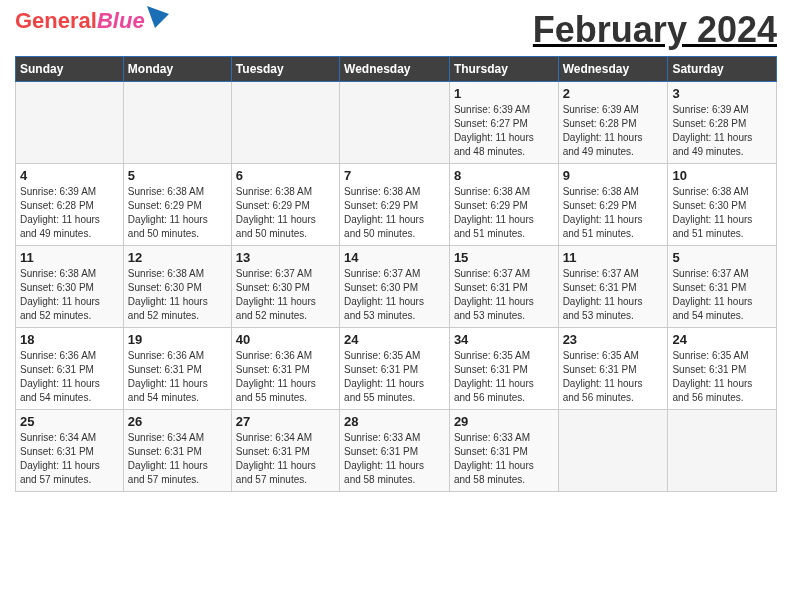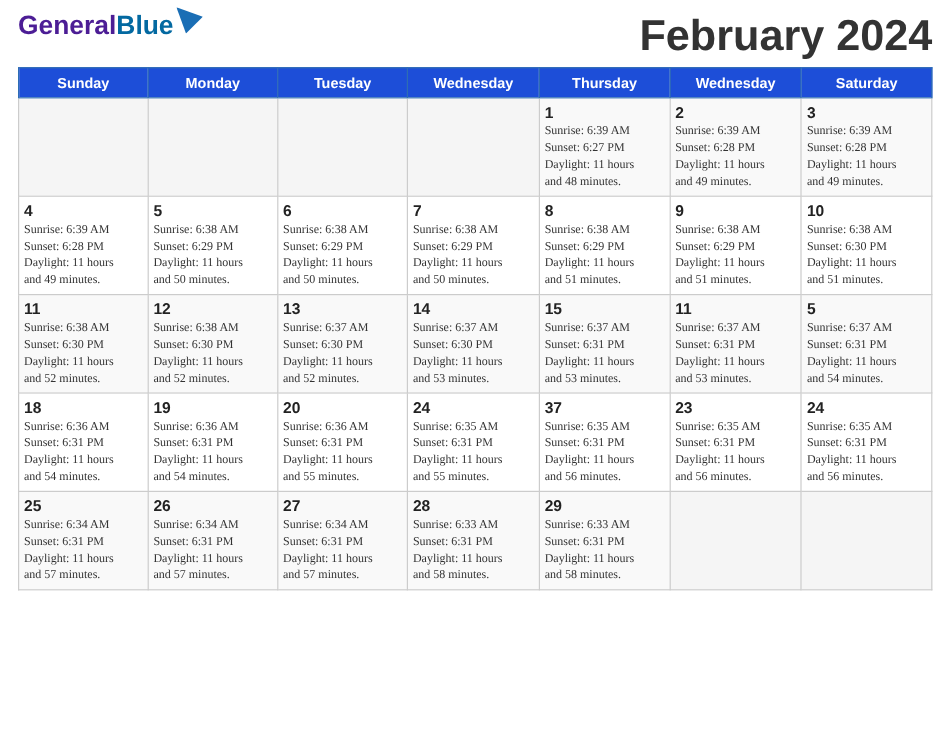--- a/index.html
+++ b/index.html
@@ -22,41 +22,42 @@
       align-items: flex-start;
     }
     .logo-text {
       font-size: 22px;
       font-weight: bold;
       color: #333;
       line-height: 1;
     }
     .title-area {
       text-align: right;
+      text-decoration: underline;
     }
     .main-title {
       font-size: 36px;
       font-weight: bold;
       color: #333;
       line-height: 1.1;
     }
     .subtitle {
       font-size: 15px;
       color: #555;
     }
     .calendar {
       width: 100%;
       border-collapse: collapse;
       font-size: 11px;
     }
     .calendar thead th {
-      background-color: #1d4ed8;
+      background-color: #404040;
       color: #fff;
       padding: 5px 4px;
-      text-align: center;
+      text-align: left;
       font-size: 12px;
       font-weight: bold;
       border: 1px solid #2e6db4;
     }
     .calendar tbody td {
       border: 1px solid #ccc;
       vertical-align: top;
       padding: 4px 4px;
       width: 113px;
       min-height: 80px;
@@ -72,34 +73,33 @@
     .day-number {
       font-size: 13px;
       font-weight: bold;
       color: #222;
       margin-bottom: 2px;
     }
     .day-info {
       font-size: 10px;
       color: #333;
       line-height: 1.4;
-      font-family: Liberation Serif, serif;
     }
     .empty-cell {
       background: #f5f5f5 !important;
     }
   </style>
 </head>
 <body>
 
 <div class="header-area">
   <div class="logo">
     <div style="display:flex;align-items:center;">
       <span class="logo-text">
-        <span style="color:#4c1d95;margin-top:25px;">General</span><span style="color:#0369a1;">Blue</span>
+        <span style="color:#ef4444;margin-top:25px;">General</span><span style="color:#ec4899;font-style:italic;">Blue</span>
       </span>
       <svg width="22" height="22" viewBox="0 0 22 22" style="margin-left:2px;margin-top:-8px;">
         <polygon points="0,0 22,8 8,22" fill="#1a6eb5"></polygon>
       </svg>
     </div>
   </div>
   <div class="title-area">
     <div class="main-title">February 2024</div>
   </div>
 </div>
@@ -255,35 +255,35 @@
 and 54 minutes.</div>
         </td>
         <td>
           <div class="day-number">19</div>
           <div class="day-info" style="white-space: pre-line;">Sunrise: 6:36 AM
 Sunset: 6:31 PM
 Daylight: 11 hours
 and 54 minutes.</div>
         </td>
         <td>
-          <div class="day-number">20</div>
+          <div class="day-number">40</div>
           <div class="day-info" style="white-space: pre-line;">Sunrise: 6:36 AM
 Sunset: 6:31 PM
 Daylight: 11 hours
 and 55 minutes.</div>
         </td>
         <td>
           <div class="day-number">24</div>
           <div class="day-info" style="white-space: pre-line;">Sunrise: 6:35 AM
 Sunset: 6:31 PM
 Daylight: 11 hours
 and 55 minutes.</div>
         </td>
         <td>
-          <div class="day-number">37</div>
+          <div class="day-number">34</div>
           <div class="day-info" style="white-space: pre-line;">Sunrise: 6:35 AM
 Sunset: 6:31 PM
 Daylight: 11 hours
 and 56 minutes.</div>
         </td>
         <td>
           <div class="day-number">23</div>
           <div class="day-info" style="white-space: pre-line;">Sunrise: 6:35 AM
 Sunset: 6:31 PM
 Daylight: 11 hours

